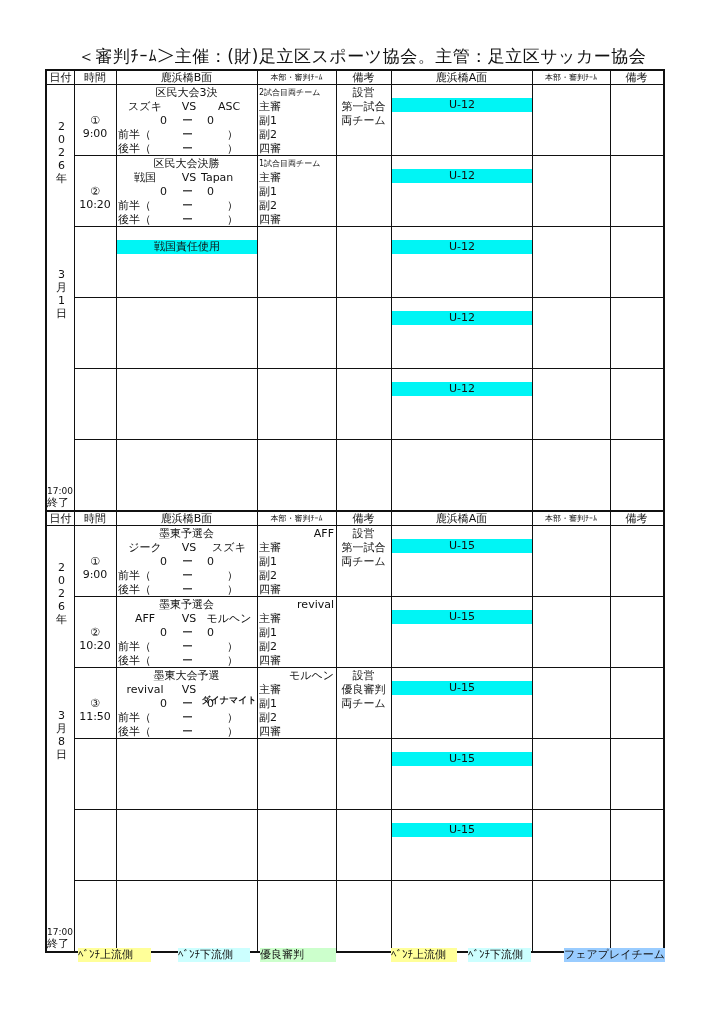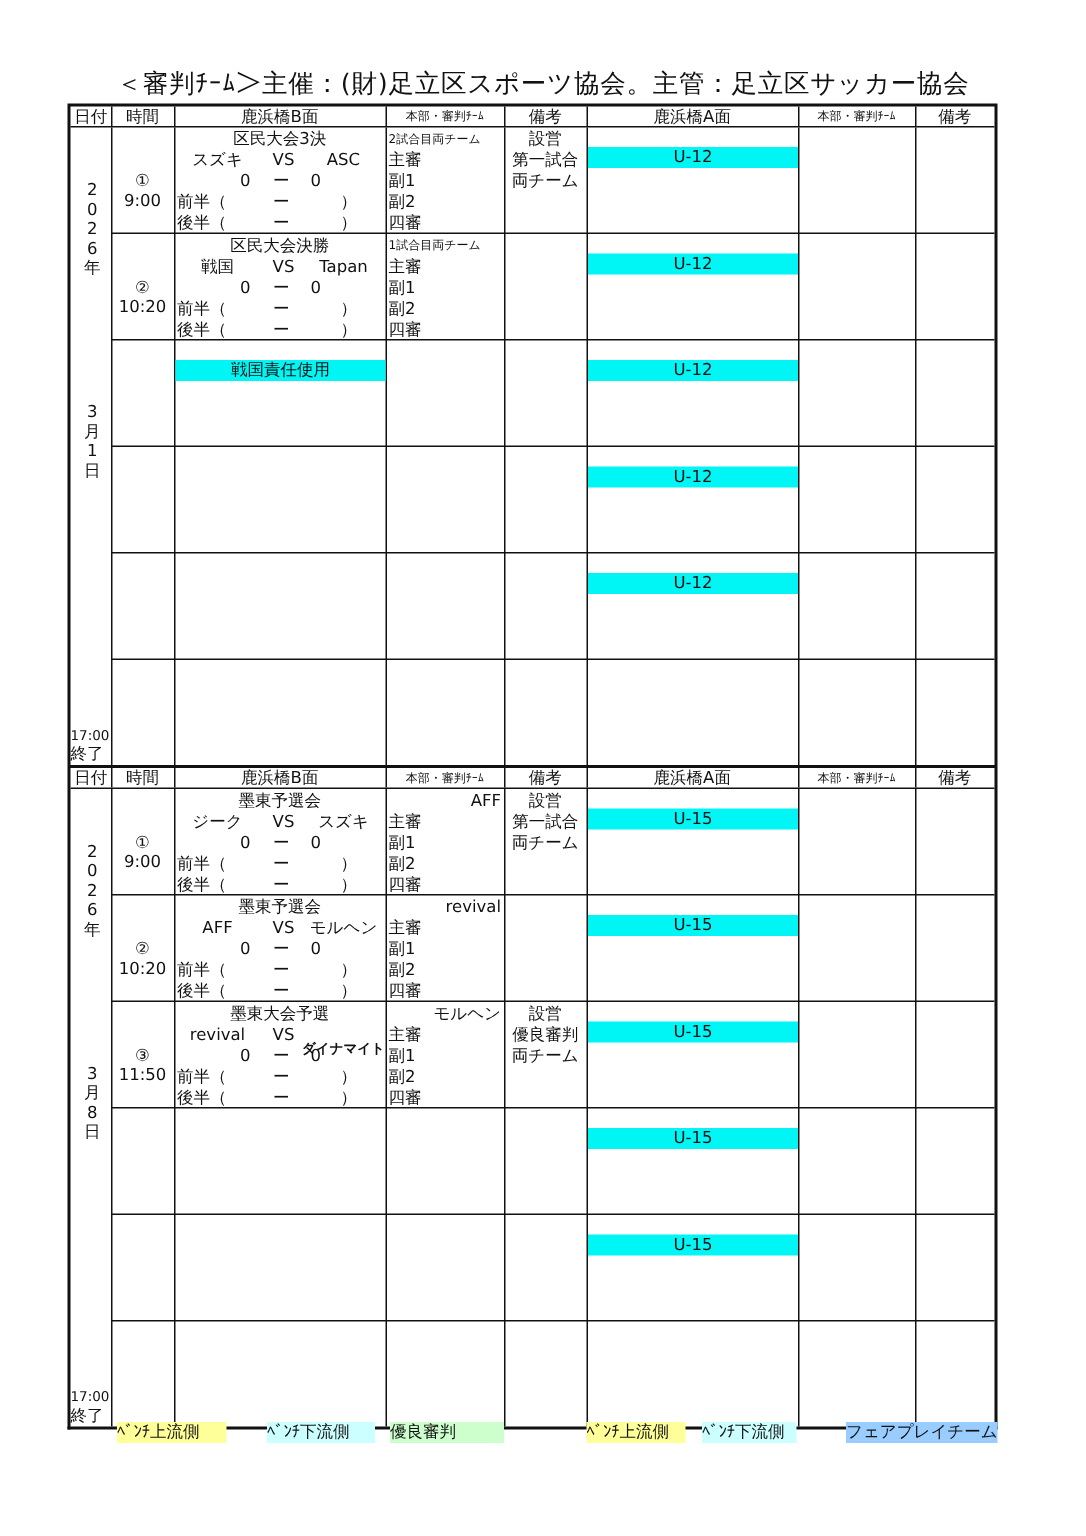--- a/index.html
+++ b/index.html
@@ -100,21 +100,21 @@
         <div class="t" style="left: 289px; width: 55px; text-align: center; top: 1px;">設営</div>
         <div class="t" style="left: 289px; width: 55px; text-align: center; top: 15px;">第一試合</div>
         <div class="t" style="left: 289px; width: 55px; text-align: center; top: 29px;">両チーム</div>
         <div class="bar" style="left: 345px; width: 140px; top: 13px;">U-12</div>
         <div class="slot" style="top: 71px; left: 27px;"></div>
         <div class="timecell" style="top: 100px; left: 27px;">②</div>
         <div class="timecell" style="top: 113px; left: 27px;">10:20</div>
         <div class="t" style="left: 69px; width: 141px; text-align: center; top: 72px;">区民大会決勝</div>
         <div class="t" style="left: 69px; width: 58px; text-align: center; top: 86px;">戦国</div>
         <div class="t" style="left: 127px; width: 30px; text-align: center; top: 86px;">VS</div>
-        <div class="t" style="left: 154px; width: 56px; text-align: center; top: 86px;">Tapan</div>
+        <div class="t" style="left: 154px; width: 56px; top: 86px;">Tapan</div>
         <div class="t" style="left: 113px; top: 100px;">0</div>
         <div class="t" style="left: 135px; top: 100px;">ー</div>
         <div class="t" style="left: 160px; top: 100px;">0</div>
         <div class="t" style="left: 71px; top: 114px;">前半（</div>
         <div class="t" style="left: 135px; top: 114px;">ー</div>
         <div class="t" style="left: 180px; top: 114px;">）</div>
         <div class="t" style="left: 71px; top: 128px;">後半（</div>
         <div class="t" style="left: 135px; top: 128px;">ー</div>
         <div class="t" style="left: 180px; top: 128px;">）</div>
         <div class="t" style="left: 212px; width: 75px; top: 72px; font-size: 8px;">1試合目両チーム</div>

